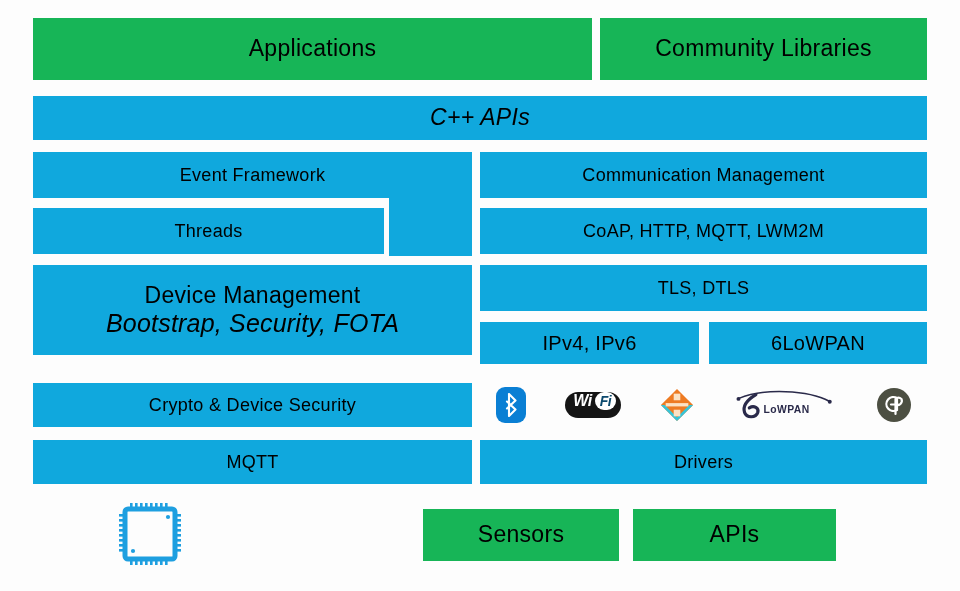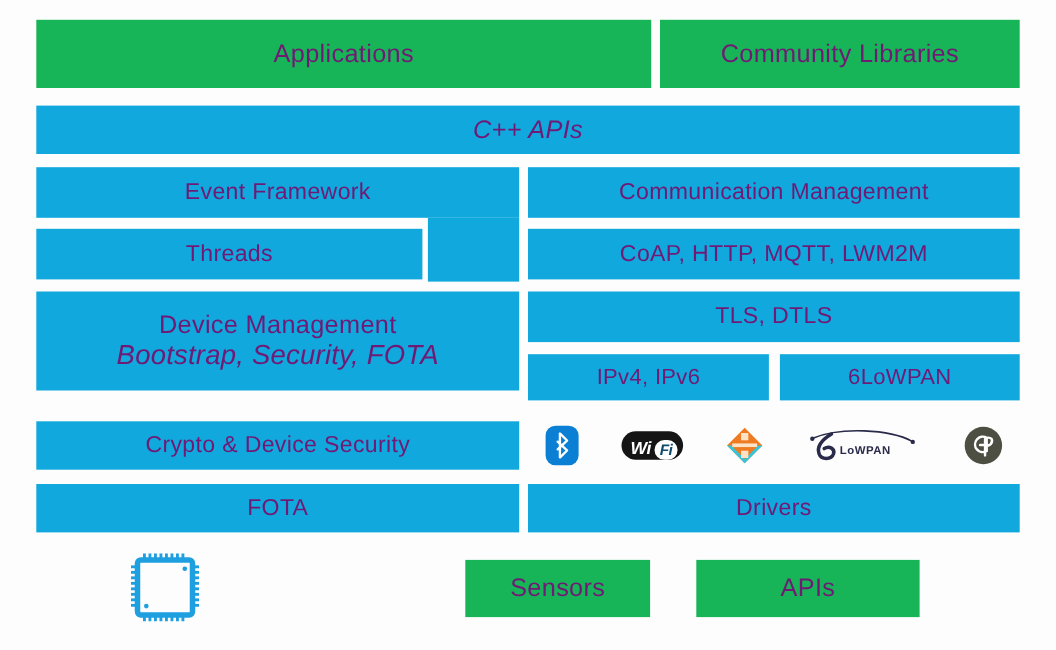--- a/index.html
+++ b/index.html
@@ -19,30 +19,30 @@
     height: 591px;
     background: #fdfdfd;
   }
   .blk {
     position: absolute;
     box-sizing: border-box;
     display: flex;
     align-items: center;
     justify-content: center;
     flex-direction: column;
-    color: #701a75;
+    color: #000000;
     text-align: center;
     letter-spacing: 0.3px;
     line-height: 1.12;
     overflow: hidden;
   }
   .green { background: #17b557; }
   .blue  { background: #10a8dd; }
   .t-lg  { font-size: 23px; }
-  .t-md  { font-size: 21px; }
+  .t-md  { font-size: 18px; }
   .t-sm  { font-size: 20px; }
   .sub {
     font-style: italic;
     font-size: 25px;
     margin-top: 1px;
     letter-spacing: 0.2px;
   }
   .main-line { display: block; }
 
   
@@ -70,21 +70,21 @@
     border-radius: 9px;
     background: #0a7fd4;
     display: flex; align-items: center; justify-content: center;
   }
   
   .wifi-pill {
     background: #151515;
     border-radius: 13px;
     height: 26px;
     display: flex;
-    align-items: flex-end;
+    align-items: flex-start;
     padding: 0 5px 0 8px;
     gap: 3px;
   }
   .wifi-wi {
     color: #ffffff;
     font-weight: bold;
     font-size: 16px;
     font-style: italic;
     letter-spacing: -0.5px;
   }
@@ -215,21 +215,21 @@
         <svg width="26" height="26" viewBox="0 0 26 26">
           <path d="M16 6 A7 7 0 1 0 16 18 L16 18 L16 6 Z" fill="none" stroke="#ffffff" stroke-width="2.2"></path>
           <path d="M10 12.5 L17 12.5" stroke="#ffffff" stroke-width="2.2" stroke-linecap="round"></path>
           <path d="M14.5 22 L14.5 7 A4.5 4.5 0 0 1 20.5 7 A4.5 4.5 0 0 1 14.5 12.8" fill="none" stroke="#ffffff" stroke-width="2.2" stroke-linecap="round" stroke-linejoin="round"></path>
         </svg>
       </div>
     </div>
   </div>
 
   <div class="blk blue t-md" style="left:33px; top:440px; width:439px; height:44px;">
-    <span class="main-line">FOTA</span>
+    <span class="main-line">MQTT</span>
   </div>
   <div class="blk blue t-md" style="left:480px; top:440px; width:447px; height:44px;">
     <span class="main-line">Drivers</span>
   </div>
 
   <svg class="chip" style="left:119px; top:503px;" width="62" height="62" viewBox="0 0 62 62">
     <g fill="#1e9fe0">
 
       <rect x="11" y="0" width="2.6" height="6"></rect>
         <rect x="16" y="0" width="2.6" height="6"></rect>
@@ -265,20 +265,20 @@
       <rect x="56" y="31" width="6" height="2.6"></rect>
         <rect x="56" y="36" width="6" height="2.6"></rect>
       <rect x="56" y="41" width="6" height="2.6"></rect>
         <rect x="56" y="46" width="6" height="2.6"></rect>
     </g>
     <rect x="6" y="6" width="50" height="50" rx="3" fill="none" stroke="#1e9fe0" stroke-width="5"></rect>
     <circle cx="49" cy="14" r="2.1" fill="#1e9fe0"></circle>
     <circle cx="14" cy="48" r="2.1" fill="#1e9fe0"></circle>
   </svg>
 
-  <div class="blk green t-lg" style="left:423px; top:509px; width:168px; height:52px;">
+  <div class="blk green t-lg" style="left:423px; top:509px; width:196px; height:52px;">
     <span class="main-line">Sensors</span>
   </div>
   <div class="blk green t-lg" style="left:633px; top:509px; width:203px; height:52px;">
     <span class="main-line">APIs</span>
   </div>
 
 </div>
 
 </body></html>

